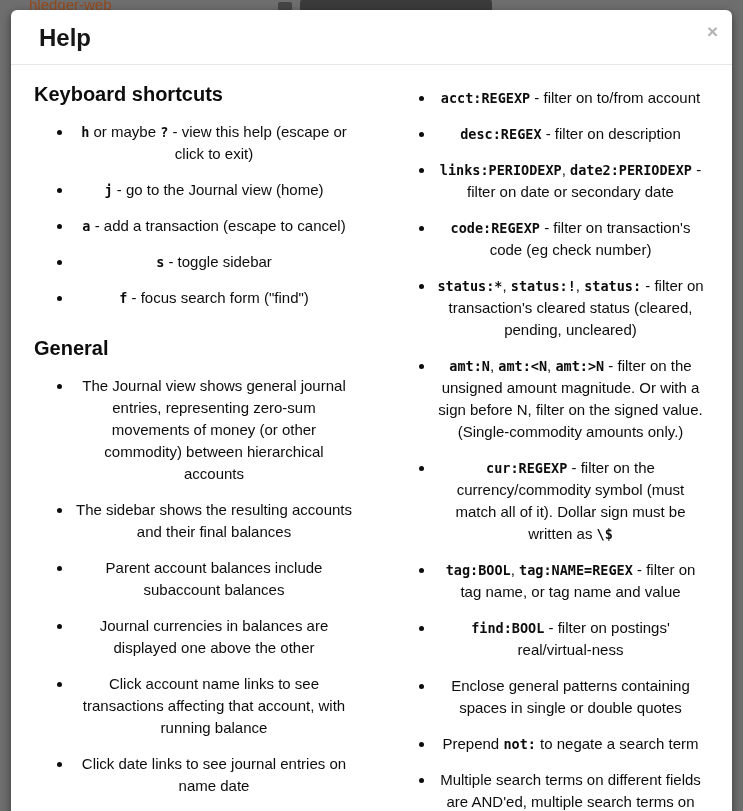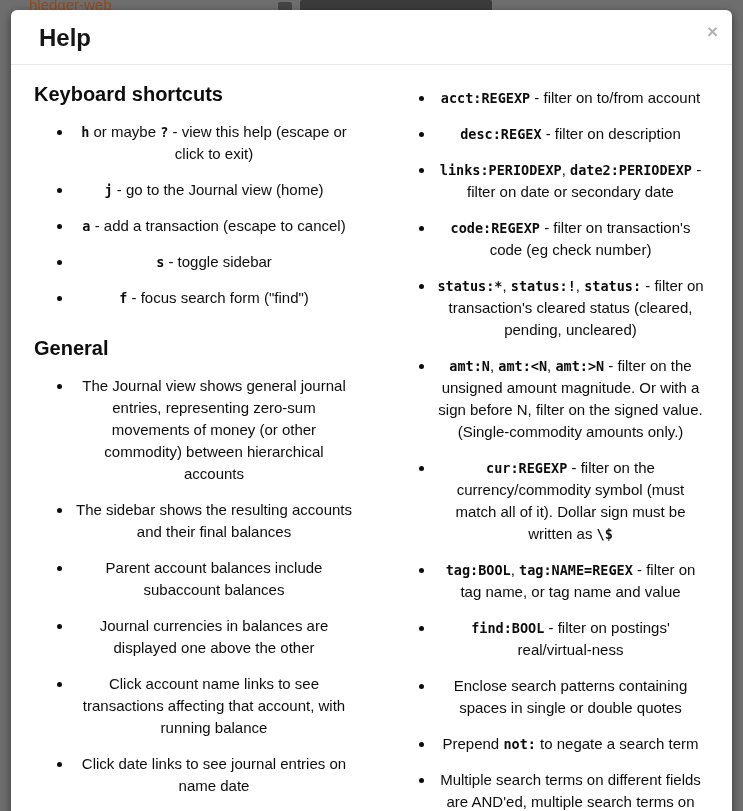--- a/index.html
+++ b/index.html
@@ -147,20 +147,20 @@
       <ul class="help-list">
           <li><code>acct:REGEXP</code> - filter on to/from account</li>
           <li><code>desc:REGEX</code> - filter on description</li>
           <li><code>links:PERIODEXP</code>, <code>date2:PERIODEXP</code> - filter on date or secondary date</li>
           <li><code>code:REGEXP</code> - filter on transaction's code (eg check number)</li>
           <li><code>status:*</code>, <code>status:!</code>, <code>status:</code> - filter on transaction's cleared status (cleared, pending, uncleared)</li>
           <li><code>amt:N</code>, <code>amt:&lt;N</code>, <code>amt:&gt;N</code> - filter on the unsigned amount magnitude. Or with a sign before N, filter on the signed value. (Single-commodity amounts only.)</li>
           <li><code>cur:REGEXP</code> - filter on the currency/commodity symbol (must match all of it). Dollar sign must be written as <code>\$</code></li>
           <li><code>tag:BOOL</code>, <code>tag:NAME=REGEX</code> - filter on tag name, or tag name and value</li>
           <li><code>find:BOOL</code> - filter on postings' real/virtual-ness</li>
-          <li>Enclose search patterns containing spaces in single or double quotes</li>
+          <li>Enclose general patterns containing spaces in single or double quotes</li>
           <li>Prepend <code>not:</code> to negate a search term</li>
           <li>Multiple search terms on different fields are AND'ed, multiple search terms on the same field are OR'ed</li>
           <li>These search terms also work with command-line hledger</li>
         </ul>
     </div>
   </div>
 </div>
 
 </body></html>

